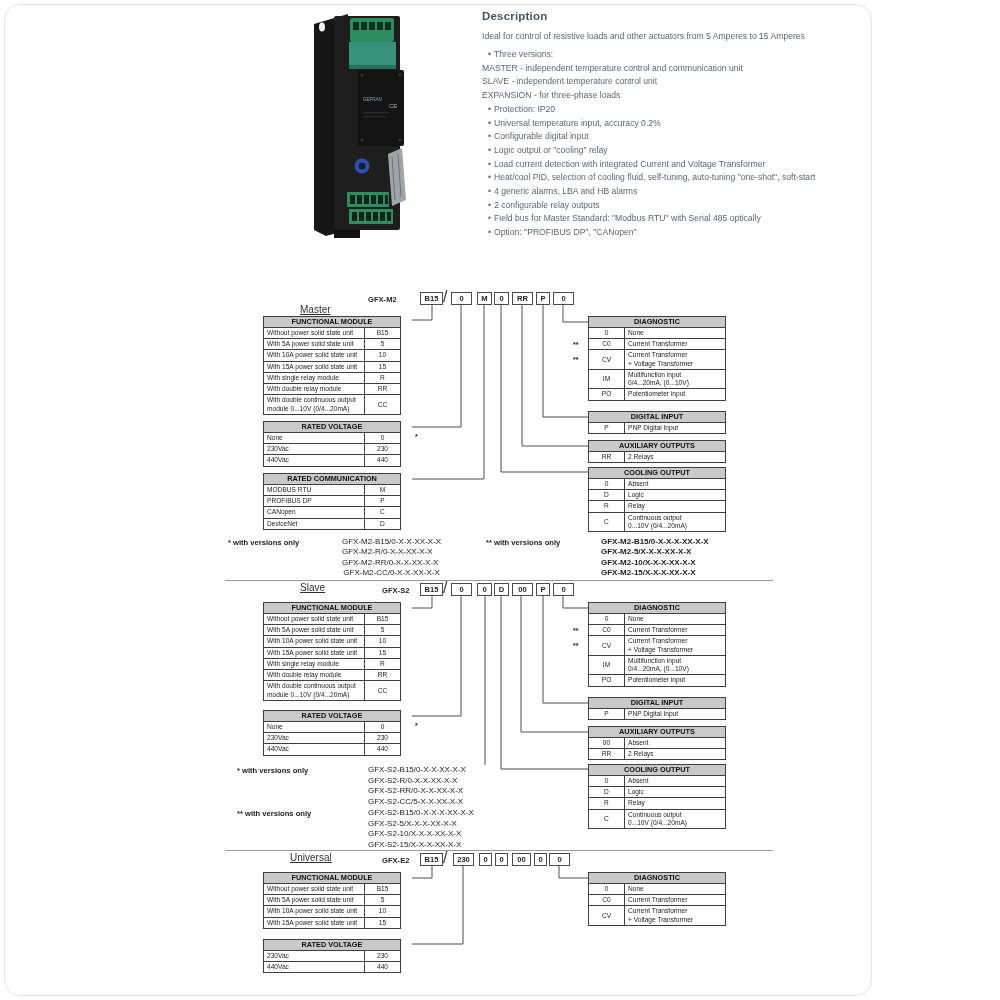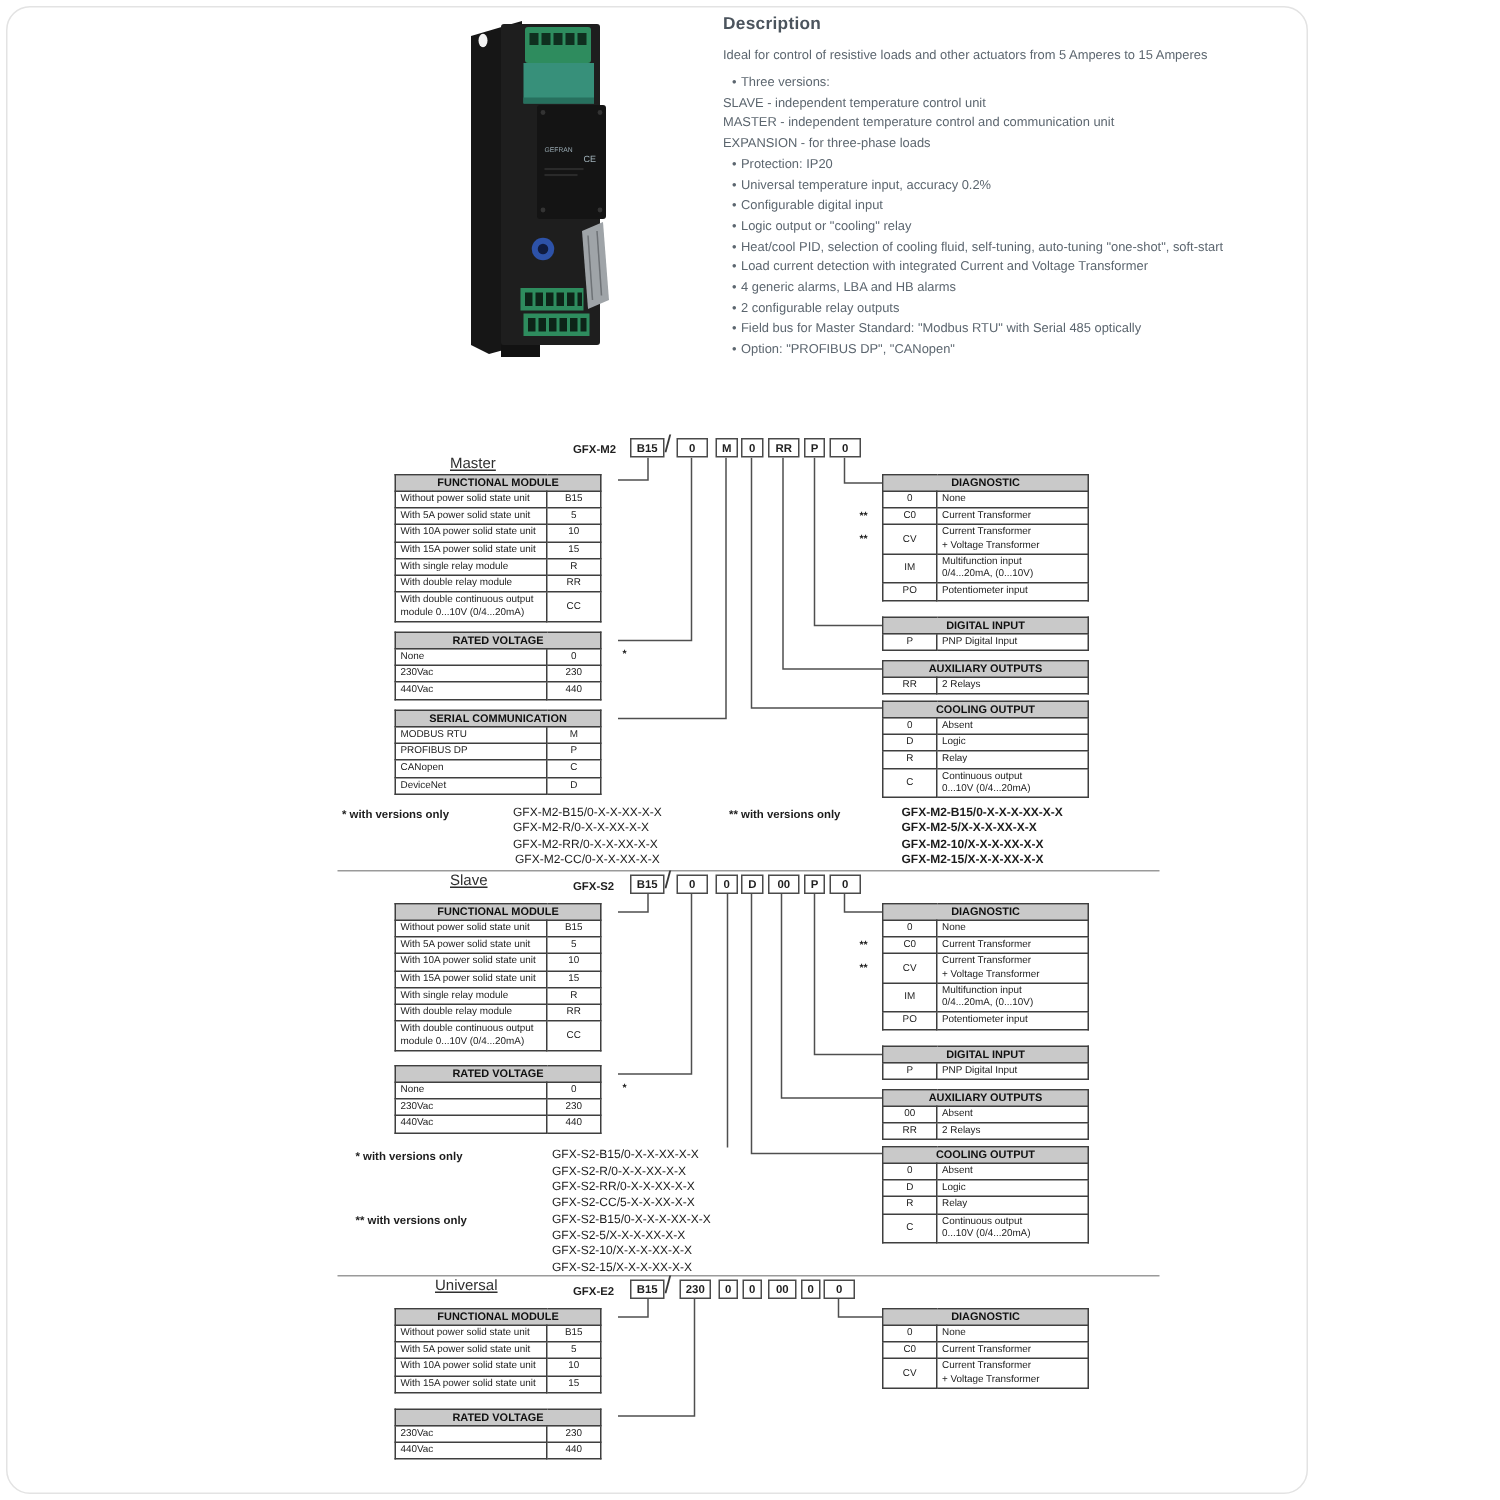--- a/index.html
+++ b/index.html
@@ -95,47 +95,47 @@
         <rect x="87" y="204" width="4" height="9"></rect>
     </g>
     <rect x="34" y="222" width="26" height="8" fill="#121212"></rect>
   </svg>
 
   <div class="desc">
     <div class="desc-title">Description</div>
     <div class="desc-intro">Ideal for control of resistive loads and other actuators from 5 Amperes to 15 Amperes</div>
     <div class="desc-items" id="desc-items">
         <div class="d-item"><span class="d-b">•</span><span>Three versions:</span></div>
+        <div class="d-item"><span>MASTER - independent temperature control and communication unit</span></div>
         <div class="d-item"><span>SLAVE - independent temperature control unit</span></div>
-        <div class="d-item"><span>MASTER - independent temperature control and communication unit</span></div>
         <div class="d-item"><span>EXPANSION - for three-phase loads</span></div>
         <div class="d-item"><span class="d-b">•</span><span>Protection: IP20</span></div>
         <div class="d-item"><span class="d-b">•</span><span>Universal temperature input, accuracy 0.2%</span></div>
         <div class="d-item"><span class="d-b">•</span><span>Configurable digital input</span></div>
         <div class="d-item"><span class="d-b">•</span><span>Logic output or "cooling" relay</span></div>
+        <div class="d-item"><span class="d-b">•</span><span>Load current detection with integrated Current and Voltage Transformer</span></div>
         <div class="d-item"><span class="d-b">•</span><span>Heat/cool PID, selection of cooling fluid, self-tuning, auto-tuning "one-shot", soft-start</span></div>
-        <div class="d-item"><span class="d-b">•</span><span>Load current detection with integrated Current and Voltage Transformer</span></div>
         <div class="d-item"><span class="d-b">•</span><span>4 generic alarms, LBA and HB alarms</span></div>
         <div class="d-item"><span class="d-b">•</span><span>2 configurable relay outputs</span></div>
         <div class="d-item"><span class="d-b">•</span><span>Field bus for Master Standard: "Modbus RTU" with Serial 485 optically</span></div>
         <div class="d-item"><span class="d-b">•</span><span>Option: "PROFIBUS DP", "CANopen"</span></div>
       </div>
   </div>
 
   <div class="divider" style="top:580px"></div>
   <div class="divider" style="top:850px"></div>
 
   <svg class="lines" width="1000" height="1000">
     <path d="M432,305 V320 H412 M461,305 V427 H412 M484,305 V479 H412 M501,305 V472 H588 M522,305 V446 H588 M543,305 V417 H588 M563,305 V322 H588"></path>
     <path d="M432,596 V608 H412 M461,596 V716 H412 M485,596 V765 M501,596 V769 H588 M521,596 V732 H588 M543,596 V703 H588 M563,596 V608 H588"></path>
     <path d="M432,866 V878 H412 M463,866 V944 H412 M559,866 V878 H588"></path>
   </svg>
 
 <div class="sec-label" style="left: 300px; top: 304px;">Master</div>
-    <div class="sec-prefix" style="left: 382px; top: 295px;">GFX-M2</div>
+    <div class="sec-prefix" style="left: 368px; top: 295px;">GFX-M2</div>
     <div class="code-slash" style="left: 443px; top: 288px;">/</div>
     <div class="code-box" style="left: 420px; top: 292px; width: 23px;">B15</div>
     <div class="code-box" style="left: 451px; top: 292px; width: 21px;">0</div>
     <div class="code-box" style="left: 477px; top: 292px; width: 15px;">M</div>
     <div class="code-box" style="left: 494px; top: 292px; width: 15px;">0</div>
     <div class="code-box" style="left: 512px; top: 292px; width: 21px;">RR</div>
     <div class="code-box" style="left: 536px; top: 292px; width: 14px;">P</div>
     <div class="code-box" style="left: 553px; top: 292px; width: 21px;">0</div>
     <table class="otable" style="left: 263px; top: 316px;">
       <tbody>
@@ -188,21 +188,21 @@
         </tr>
         <tr>
           <td class="lbl">440Vac</td>
           <td class="val">440</td>
         </tr>
       </tbody>
     </table>
     <table class="otable" style="left: 263px; top: 473px;">
       <tbody>
         <tr>
-          <th colspan="2">SERIAL COMMUNICATION</th>
+          <th colspan="2">RATED COMMUNICATION</th>
         </tr>
         <tr>
           <td class="lbl">MODBUS RTU</td>
           <td class="val">M</td>
         </tr>
         <tr>
           <td class="lbl">PROFIBUS DP</td>
           <td class="val">P</td>
         </tr>
         <tr>

